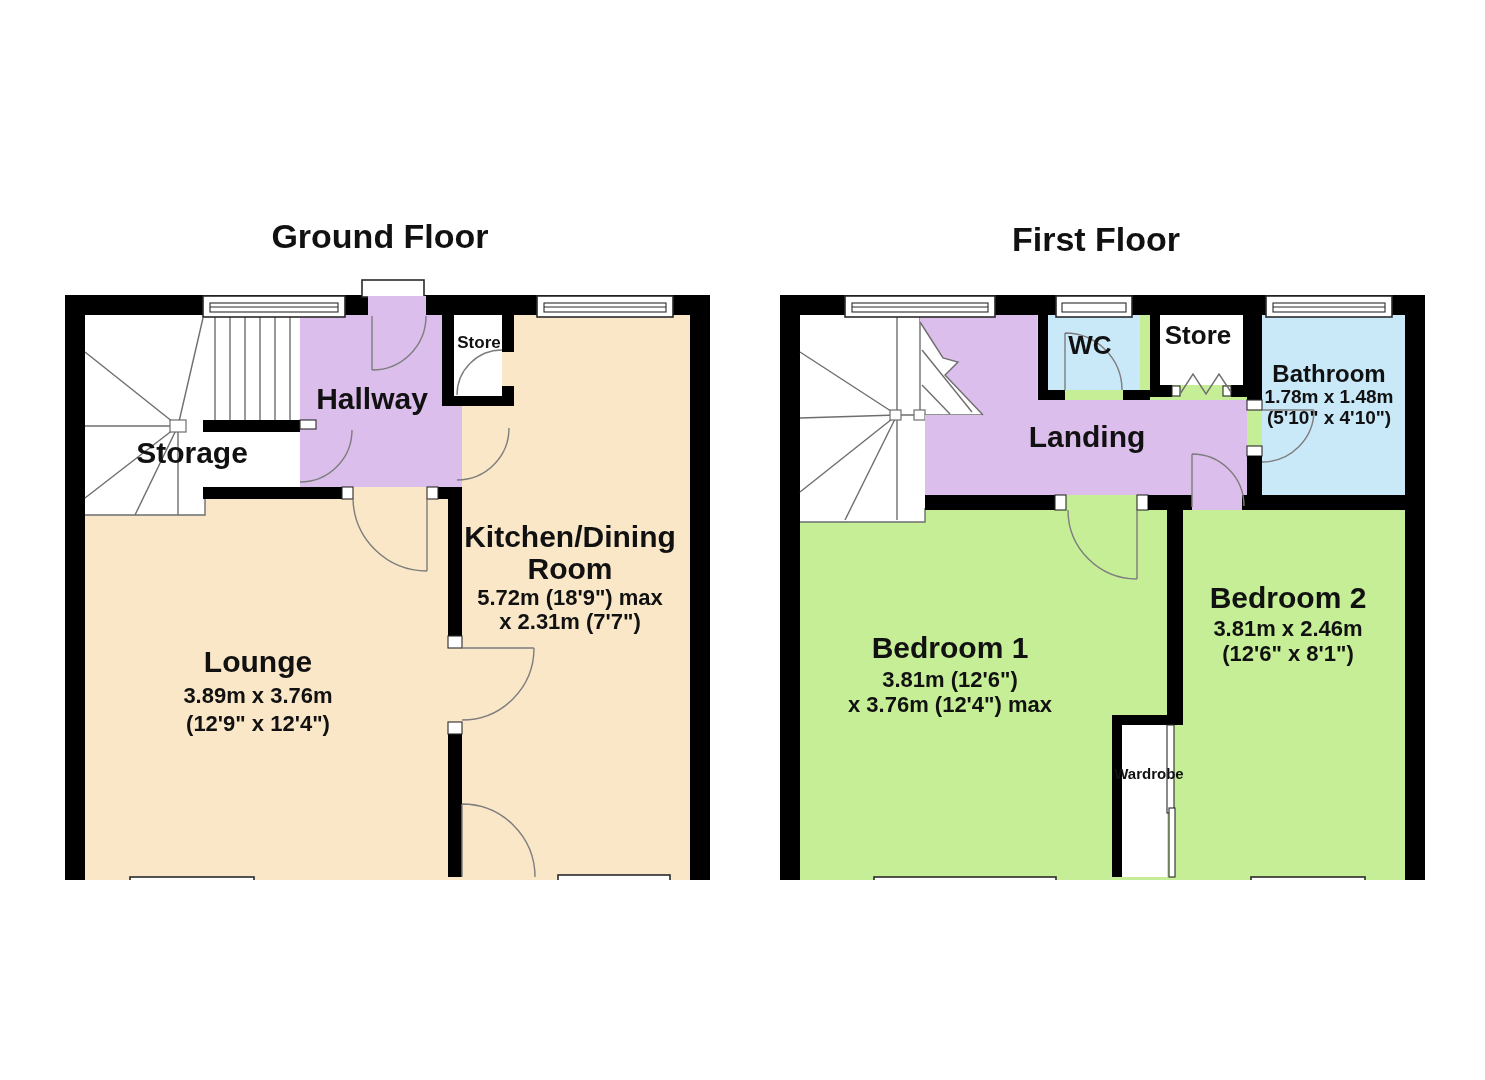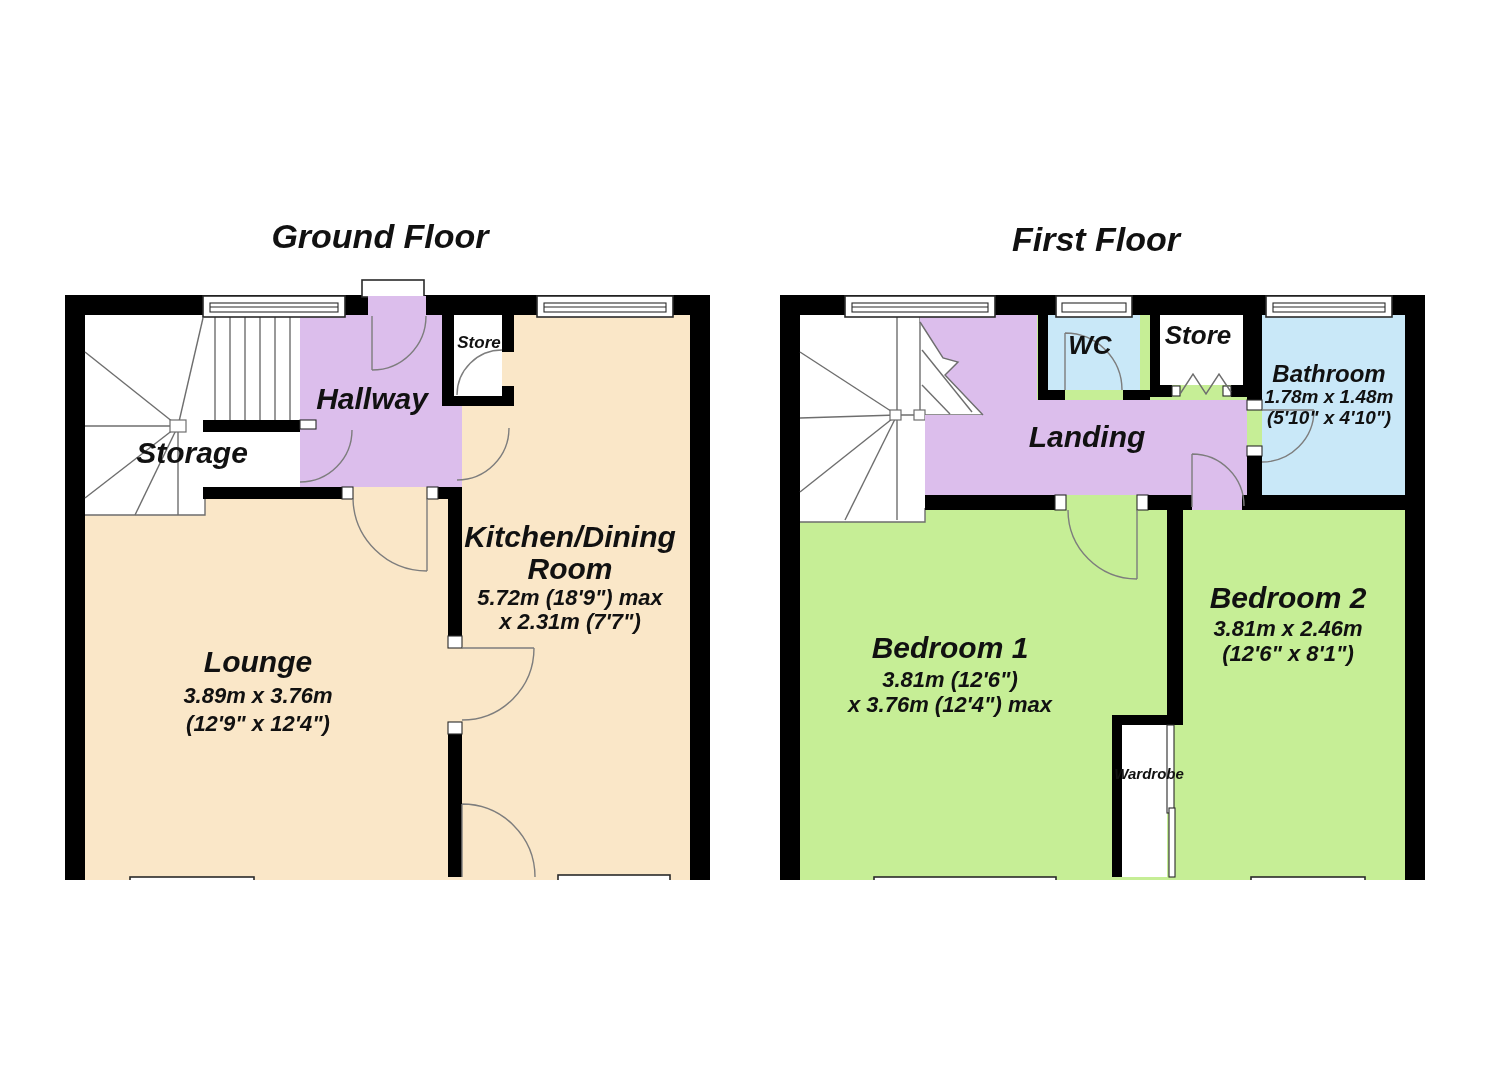--- a/index.html
+++ b/index.html
@@ -1,16 +1,16 @@
 <!DOCTYPE html>
 <html style="--wall: #000000; --cream: #fae7c8; --purple: #dcbeec; --green: #c6ee96; --blue: #c9e8f8; --stair_line: #6e6e6e; --door_line: #7d7d7d;"><head>
 <meta charset="utf-8">
 <style>
   html,body{margin:0;padding:0;background:#fff;}
-  .page{width:1485px;height:880px;background:#fff;position:relative;font-family:"Liberation Sans",sans-serif;font-style:italic;}
+  .page{width:1485px;height:880px;background:#fff;position:relative;font-family:"Liberation Sans",sans-serif;}
   svg{display:block;}
   .wall{fill:var(--wall,#000);}
   .cream{fill:var(--cream,#fae7c8);}
   .purple{fill:var(--purple,#dcbeec);}
   .green{fill:var(--green,#c6ee96);}
   .blue{fill:var(--blue,#c9e8f8);}
   .white-room{fill:#ffffff;}
   .stair{stroke:var(--stair_line,#6e6e6e);stroke-width:1.4;fill:none;}
   .arc{stroke:var(--door_line,#7d7d7d);stroke-width:1.4;fill:none;}
   .win-outer{fill:#ffffff;stroke:#2a2a2a;stroke-width:1.6;}

